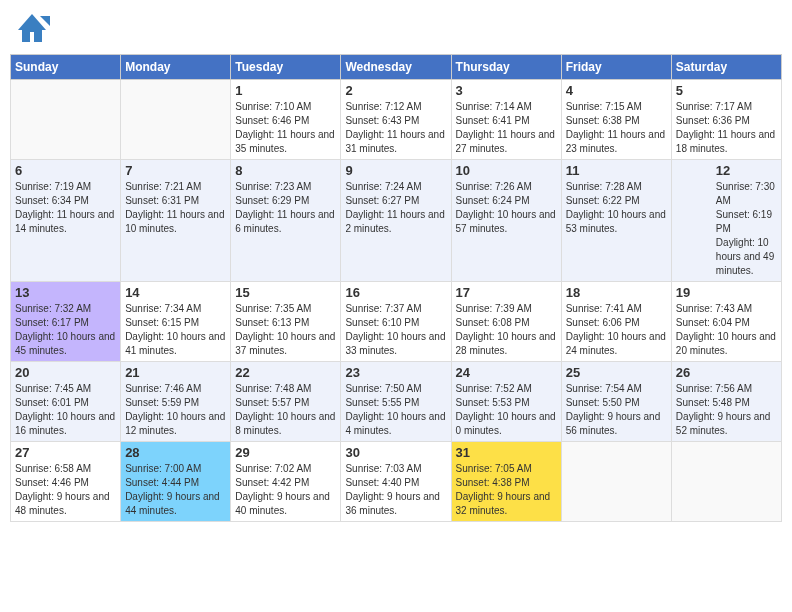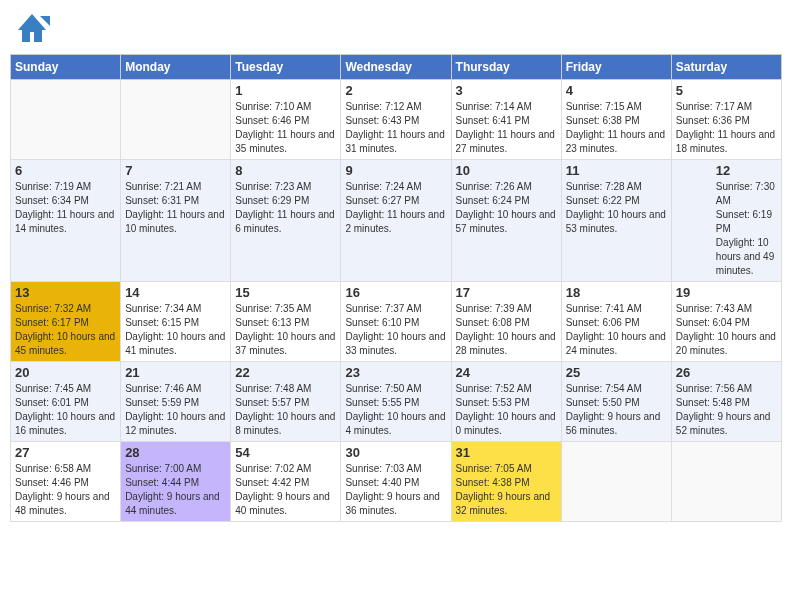--- a/index.html
+++ b/index.html
@@ -171,21 +171,21 @@
         <td style="background: rgb(238, 242, 251); margin-left: 22px;">
           <span class="day-number">11</span>
           <div class="day-info">Sunrise: 7:28 AM<br>Sunset: 6:22 PM<br>Daylight: 10 hours and 53 minutes.</div>
         </td>
         <td style="background: rgb(238, 242, 251); padding-left: 44px;">
           <span class="day-number">12</span>
           <div class="day-info">Sunrise: 7:30 AM<br>Sunset: 6:19 PM<br>Daylight: 10 hours and 49 minutes.</div>
         </td>
       </tr>
       <tr>
-        <td style="background: #eab308;">
+        <td style="background: #c4b5fd;">
           <span class="day-number">13</span>
           <div class="day-info">Sunrise: 7:32 AM<br>Sunset: 6:17 PM<br>Daylight: 10 hours and 45 minutes.</div>
         </td>
         <td style="background: rgb(255, 255, 255);">
           <span class="day-number">14</span>
           <div class="day-info">Sunrise: 7:34 AM<br>Sunset: 6:15 PM<br>Daylight: 10 hours and 41 minutes.</div>
         </td>
         <td style="background: rgb(255, 255, 255);">
           <span class="day-number">15</span>
           <div class="day-info">Sunrise: 7:35 AM<br>Sunset: 6:13 PM<br>Daylight: 10 hours and 37 minutes.</div>
@@ -235,26 +235,26 @@
         <td style="background: rgb(238, 242, 251);">
           <span class="day-number">26</span>
           <div class="day-info">Sunrise: 7:56 AM<br>Sunset: 5:48 PM<br>Daylight: 9 hours and 52 minutes.</div>
         </td>
       </tr>
       <tr>
         <td style="background: rgb(255, 255, 255); margin-left: 46px;">
           <span class="day-number">27</span>
           <div class="day-info">Sunrise: 6:58 AM<br>Sunset: 4:46 PM<br>Daylight: 9 hours and 48 minutes.</div>
         </td>
-        <td style="background: #c4b5fd;">
+        <td style="background: #7dd3fc;">
           <span class="day-number">28</span>
           <div class="day-info">Sunrise: 7:00 AM<br>Sunset: 4:44 PM<br>Daylight: 9 hours and 44 minutes.</div>
         </td>
         <td style="background: rgb(255, 255, 255);">
-          <span class="day-number">54</span>
+          <span class="day-number">29</span>
           <div class="day-info">Sunrise: 7:02 AM<br>Sunset: 4:42 PM<br>Daylight: 9 hours and 40 minutes.</div>
         </td>
         <td style="background: rgb(255, 255, 255);">
           <span class="day-number">30</span>
           <div class="day-info">Sunrise: 7:03 AM<br>Sunset: 4:40 PM<br>Daylight: 9 hours and 36 minutes.</div>
         </td>
         <td style="background: #fde047;">
           <span class="day-number">31</span>
           <div class="day-info">Sunrise: 7:05 AM<br>Sunset: 4:38 PM<br>Daylight: 9 hours and 32 minutes.</div>
         </td>

